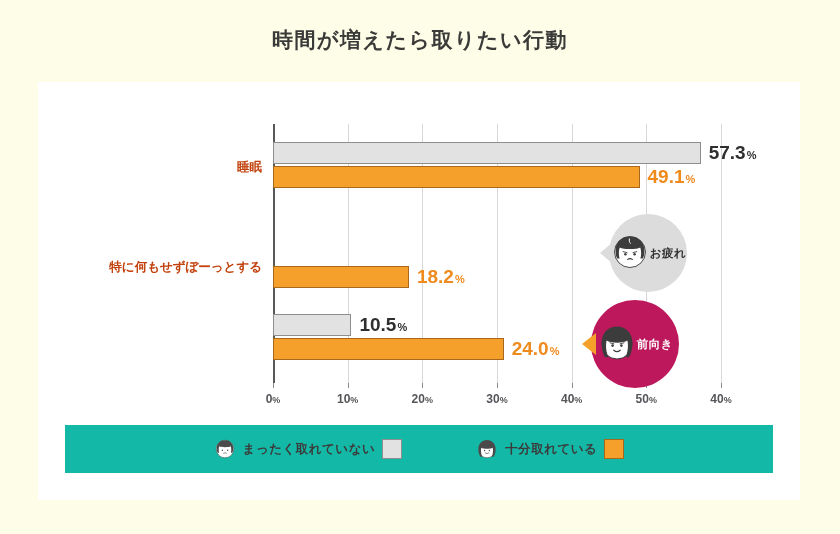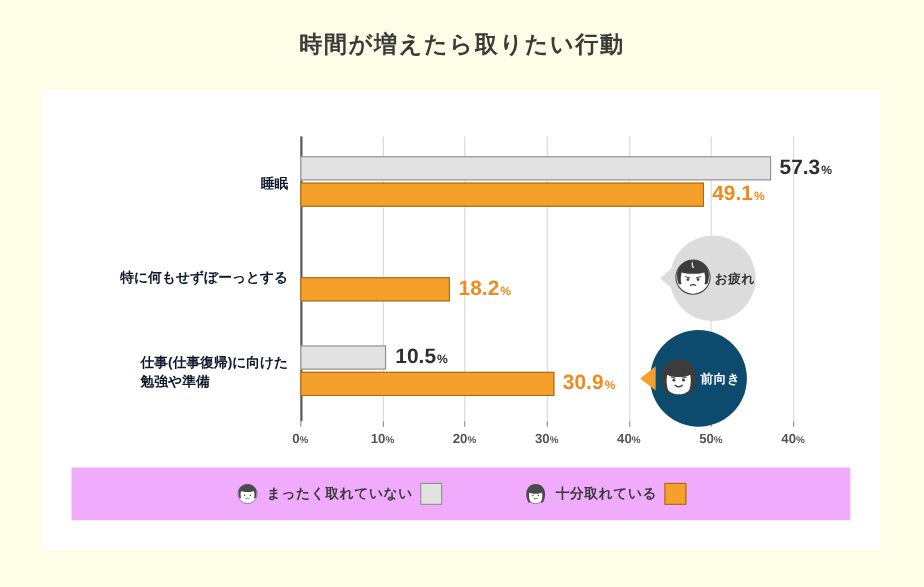--- a/index.html
+++ b/index.html
@@ -80,24 +80,24 @@
   .cat-row {
     position: absolute;
     left: 0;
     width: 100%;
   }
 
   .cat-label {
     position: absolute;
     right: 100%;
     margin-right: 11px;
-    text-align: left;
+    text-align: center;
     font-size: 12.5px;
     line-height: 17px;
-    color: #0f172a;
+    color: #c2410c;
     font-weight: bold;
     white-space: nowrap;
     top: 50%;
     transform: translateY(-50%);
   }
 
   .bar-wrap {
     position: absolute;
     left: 0;
     height: 22px;
@@ -154,33 +154,33 @@
     left: 336px; top: 90px;
     width: 78px; height: 78px;
     background: #dcdcdc;
   }
   #bubble-tired .tail { border-right: 13px solid #dcdcdc; }
   #bubble-tired .bubble-text { color: #333333; }
 
   #bubble-positive {
     left: 318px; top: 176px;
     width: 88px; height: 88px;
-    background: #0c4a6e;
+    background: #be185d;
   }
   #bubble-positive .tail { border-right: 14px solid #f5a02a; }
   #bubble-positive .bubble-text { color: #ffffff; }
 
   
   #legend {
     position: absolute;
     left: 27px;
     top: 343px;
     width: 708px;
     height: 48px;
-    background: #f0abfc;
+    background: #14b8a6;
     display: flex;
     align-items: center;
     justify-content: center;
     gap: 74px;
   }
   .legend-item {
     display: flex;
     align-items: center;
     gap: 7px;
   }
@@ -256,47 +256,43 @@
         </div>
       </div>
       <div class="bar-wrap" style="top:42px">
         <div class="bar orange" style="width:366.5px"></div>
         <div class="bar-value orange-v">
           <span>49.1</span><span class="pct">%</span>
         </div>
       </div>
     </div>
 
-    <div class="cat-row" style="top:86px; height:86px;">
+    <div class="cat-row" style="top:100px; height:86px;">
       <div class="cat-label">
         <div>特に何もせずぼーっとする</div>
       </div>
       <div class="bar-wrap" style="top:42px">
         <div class="bar orange" style="width:135.9px"></div>
         <div class="bar-value orange-v">
           <span>18.2</span><span class="pct">%</span>
         </div>
       </div>
     </div>
 
     <div class="cat-row" style="top:172px; height:86px;">
-      <div class="cat-label">
-        <div>仕事(仕事復帰)に向けた</div>
-        <div>勉強や準備</div>
-      </div>
       <div class="bar-wrap" style="top:18px">
         <div class="bar gray" style="width:78.4px"></div>
         <div class="bar-value gray-v">
           <span>10.5</span><span class="pct">%</span>
         </div>
       </div>
       <div class="bar-wrap" style="top:42px">
         <div class="bar orange" style="width:230.7px"></div>
         <div class="bar-value orange-v">
-          <span>30.9</span><span class="pct">%</span>
+          <span>24.0</span><span class="pct">%</span>
         </div>
       </div>
     </div>
 
     <div class="bubble" id="bubble-tired">
       <div class="tail"></div>
       <svg class="bubble-face" viewBox="0 0 40 40">
         <circle cx="20" cy="20" r="15.5" fill="#ffffff" stroke="#4a4a4a" stroke-width="1"></circle>
         <path d="M20 4.5 C11.4 4.5 5.5 10.2 5.5 18.5 C5.5 22 6.2 25 7.2 26.5 L9.6 26.5 C8.6 23.5 8.6 18.5 9.8 15.4 C13 17.4 27 17.4 30.2 15.4 C31.4 18.5 31.4 23.5 30.4 26.5 L32.8 26.5 C33.8 25 34.5 22 34.5 18.5 C34.5 10.2 28.6 4.5 20 4.5 Z" fill="#3c3c3c"></path>
         <path d="M19.4 6.5 C19.0 8.6 19.4 10.4 20.6 11.6" stroke="#ffffff" stroke-width="1" fill="none"></path>

